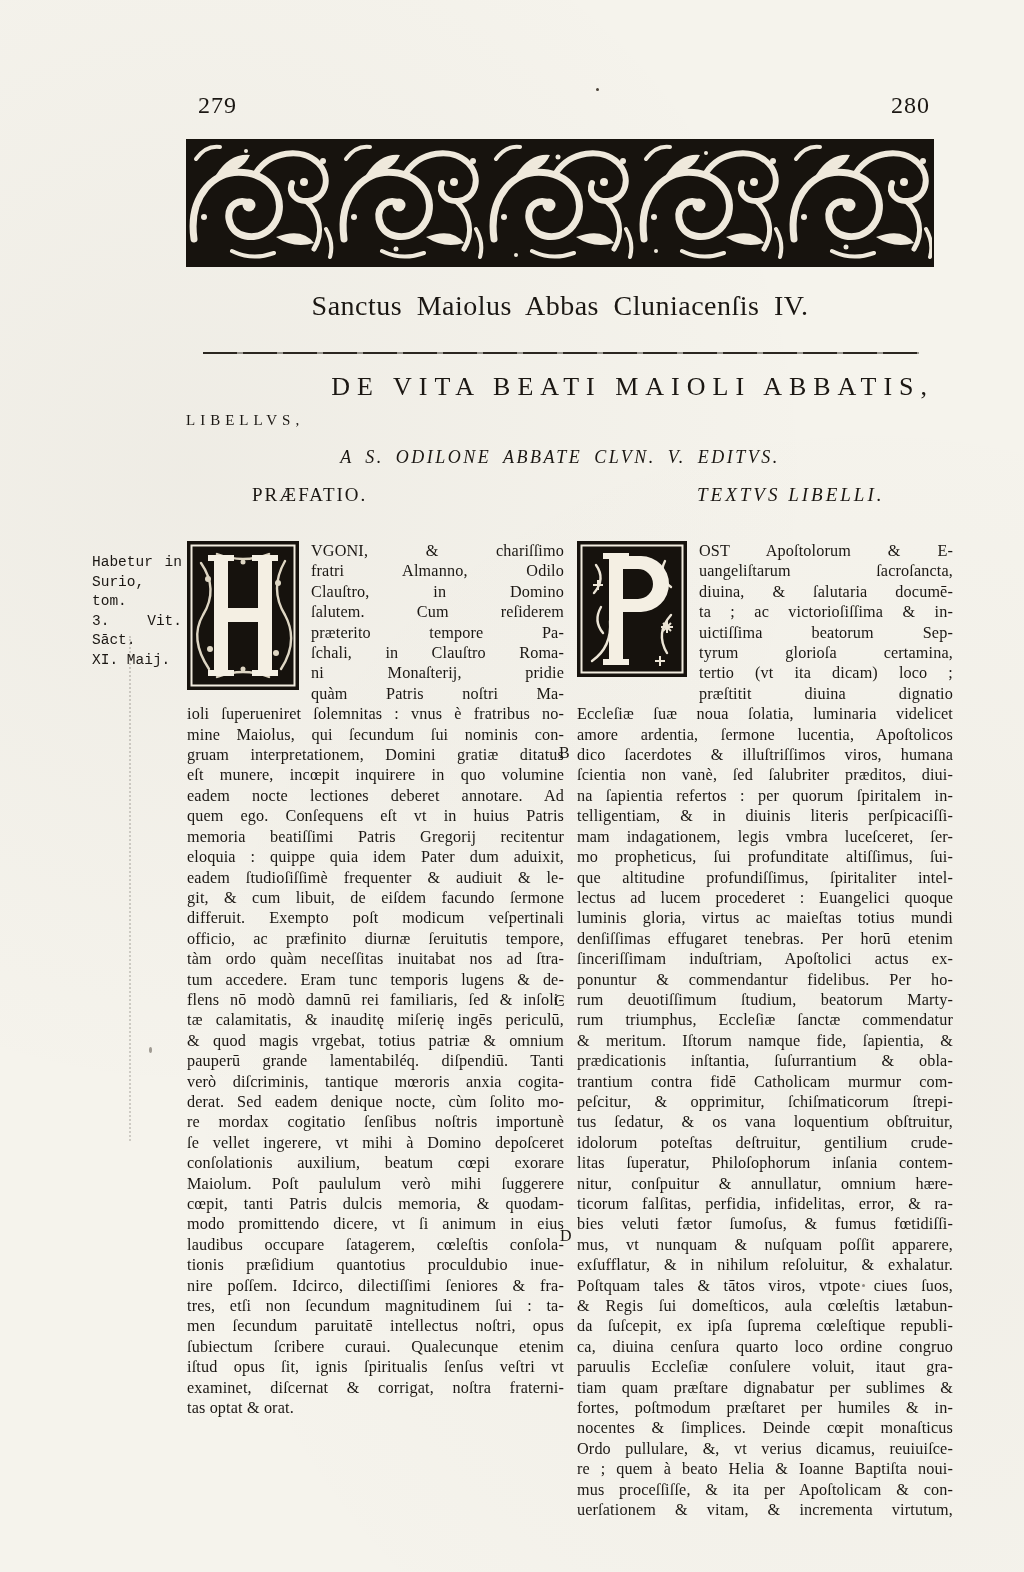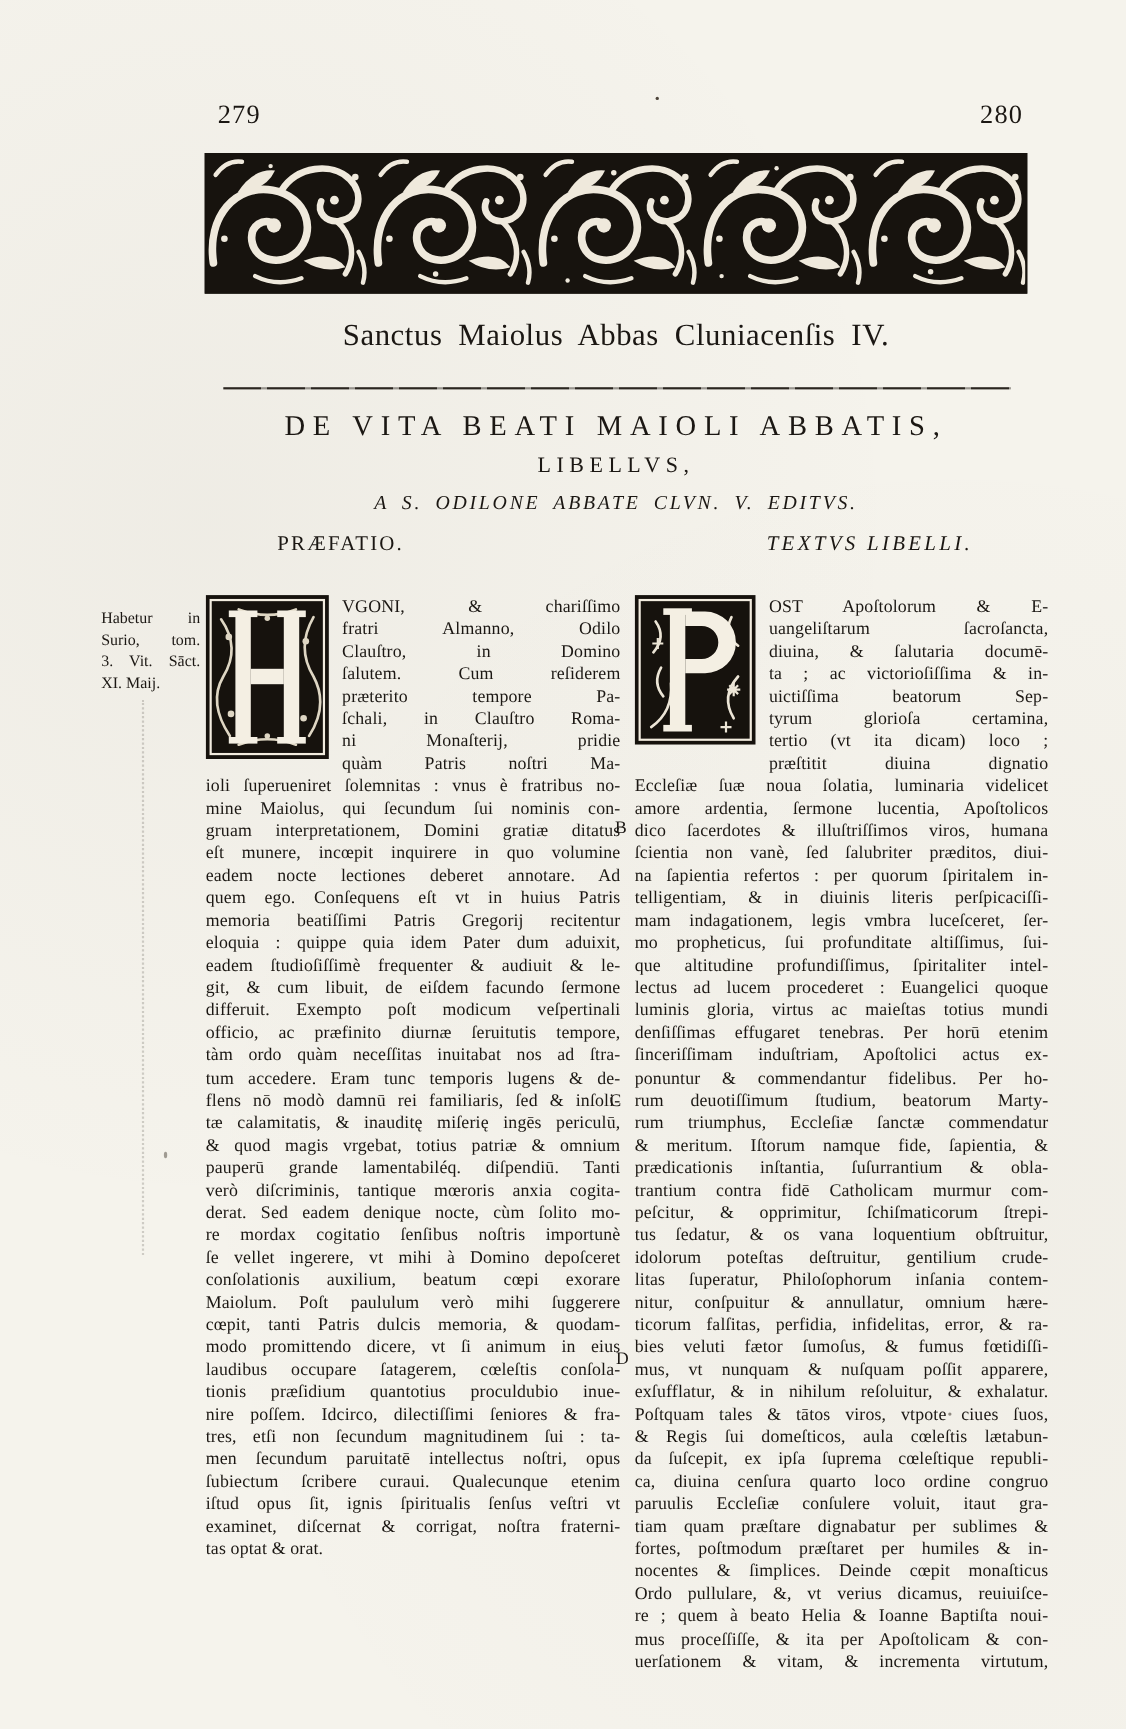--- a/index.html
+++ b/index.html
@@ -14,30 +14,30 @@
   }
   .pageno { position:absolute; top:92px; font-size:24px; letter-spacing:1px; }
   .pageno.pl { left:198px; }
   .pageno.pr { left:891px; }
   .ornament { position:absolute; left:186px; top:139px; width:748px; height:128px; }
   .ornament svg { display:block; width:100%; height:100%; }
   .running-title { position:absolute; left:186px; top:290px; width:748px; text-align:center;
     font-size:28px; letter-spacing:0.5px; word-spacing:7px; }
   .rule { position:absolute; left:203px; top:352px; width:716px; height:2px;
     background:repeating-linear-gradient(90deg,#2b2620 0 34px, rgba(43,38,32,0.45) 34px 40px); }
-  .work-title { position:absolute; left:186px; top:372px; width:748px; text-align:center;
+  .work-title { position:absolute; left:186px; top:372px; width:748px; text-align:right;
     font-size:26px; letter-spacing:7px; }
-  .work-subtitle { position:absolute; left:186px; top:412px; width:748px; text-align:center;
-    font-size:20px; letter-spacing:5px; }
+  .work-subtitle { position:absolute; left:186px; top:412px; width:748px; text-align:left;
+    font-size:15px; letter-spacing:5px; }
   .byline { position:absolute; left:186px; top:447px; width:748px; text-align:center;
     font-style:italic; font-size:18px; letter-spacing:2.5px; word-spacing:5px; }
   .col-head { position:absolute; top:484px; font-size:19px; letter-spacing:2px; }
   .col-head.ph { left:252px; }
   .col-head.th { left:697px; font-style:italic; letter-spacing:3px; }
-  .margin-note { position:absolute; left:92px; top:553px; width:90px; font-size:14.5px; }
+  .margin-note { position:absolute; left:92px; top:553px; width:90px; font-size:14.5px;font-family:Liberation Mono, monospace; }
   .mn-line { line-height:19.5px; text-align:justify; text-align-last:justify; }
   .margin-note .mn-line:last-child { text-align-last:left; }
   .column { position:absolute; top:541px; font-size:16.2px; }
   .left-col { left:187px; width:377px; }
   .right-col { left:577px; width:376px; }
   .dc-row { display:flex; align-items:flex-start; }
   .dropcap { flex:0 0 auto; margin-right:12px; }
   .dropcap svg { display:block; }
   .dc-lines { flex:1 1 auto; min-width:0; }
   .ln { line-height:20.4px; text-align:justify; text-align-last:justify; letter-spacing:0.15px; }

